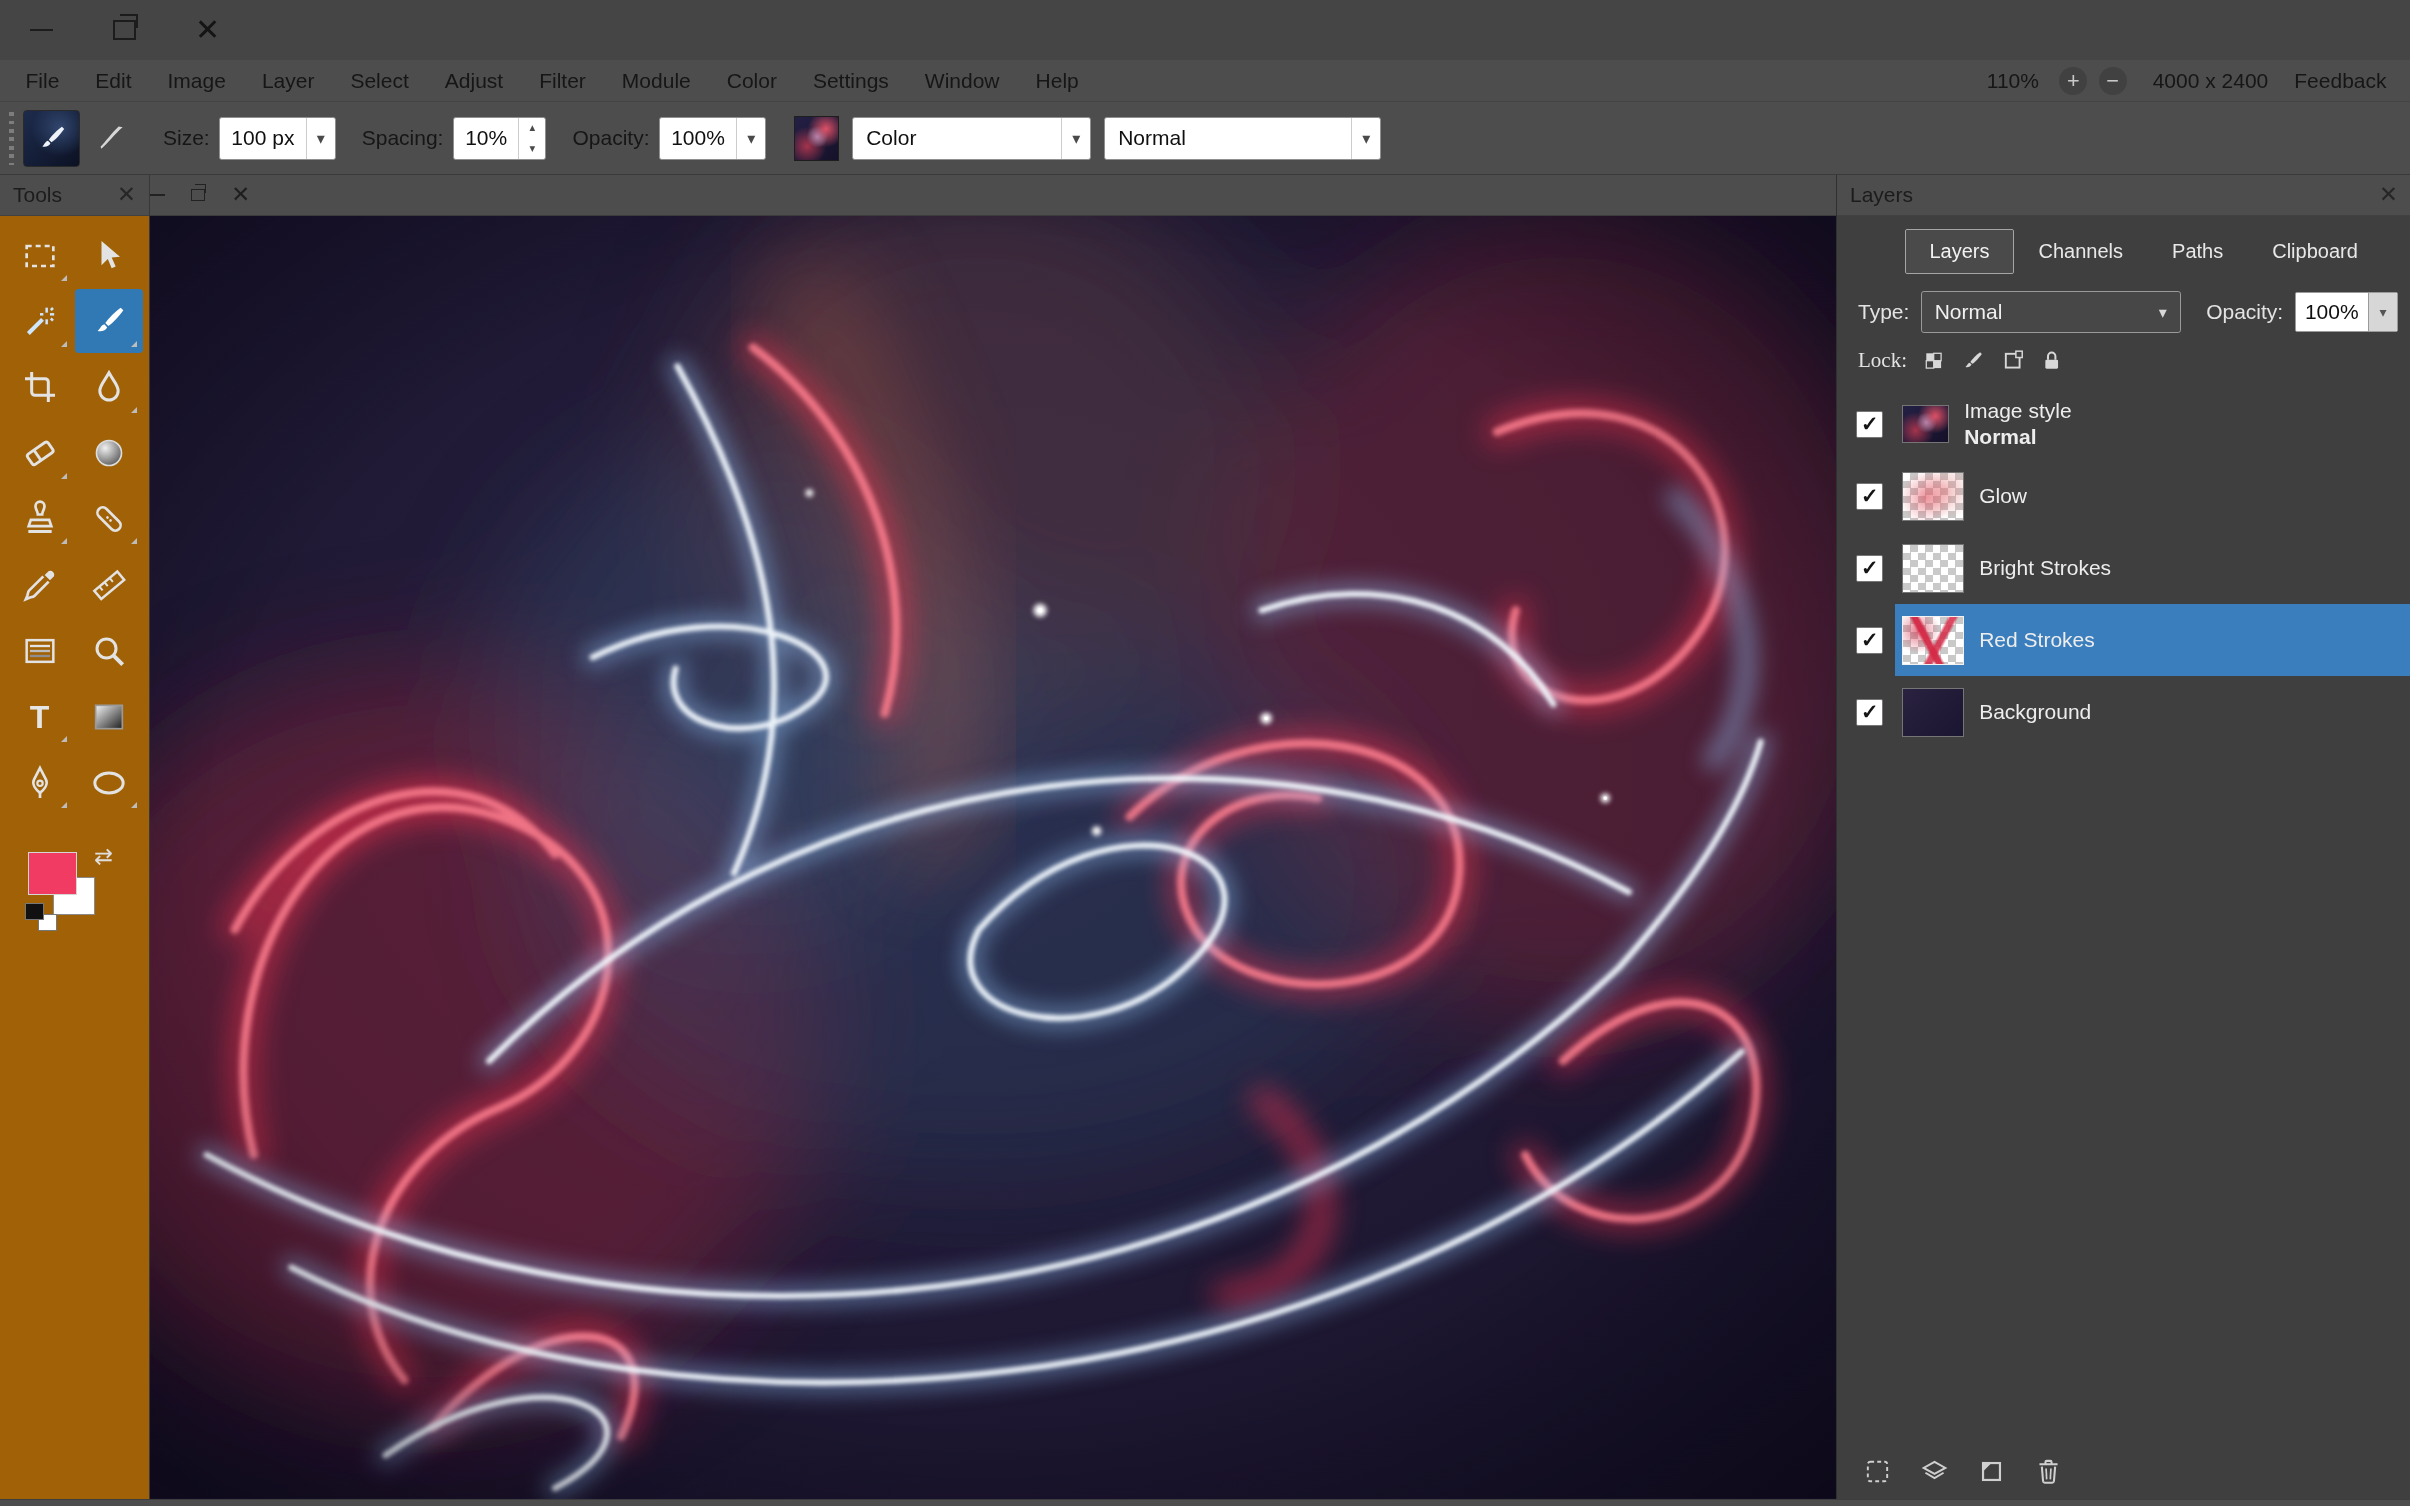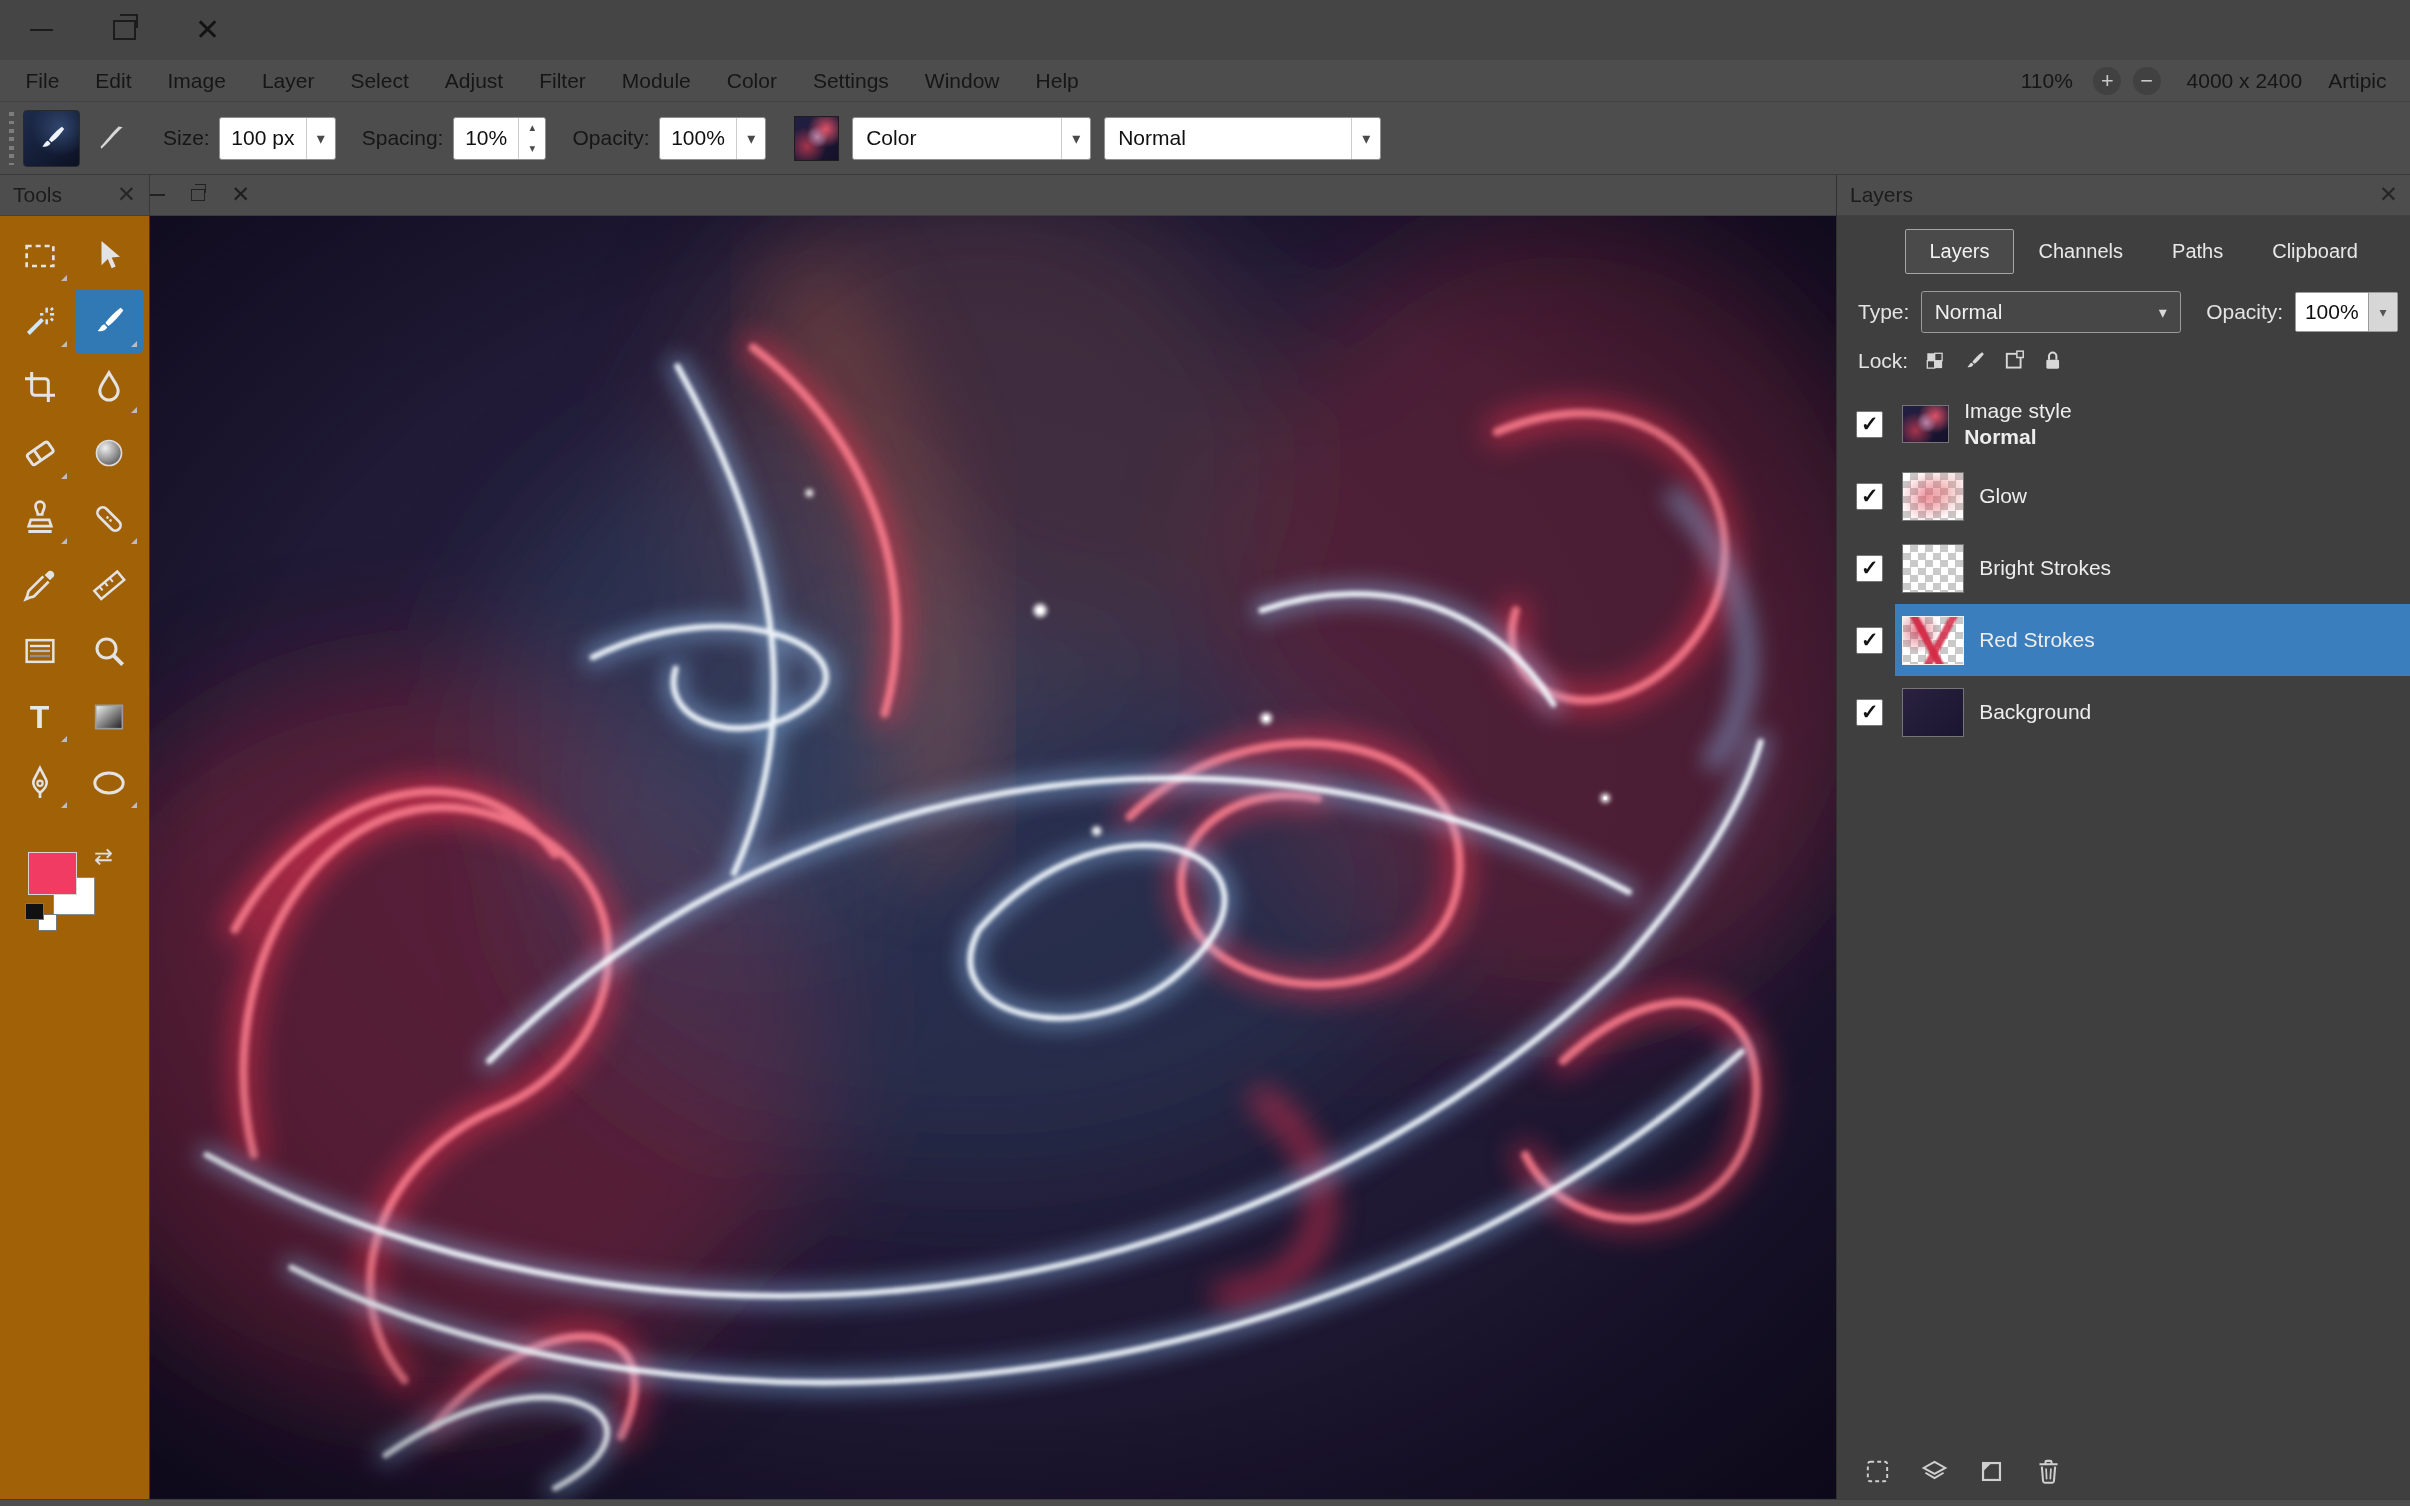--- a/index.html
+++ b/index.html
@@ -81,21 +81,21 @@
   .layer-tab.active{background:#4a4a4a;border:0.9px solid #a5a5a5;border-radius:1.9px;color:#f2f2f2;}
   .type-row{display:flex;align-items:center;margin:17px 13px 0 21px;}
   .lbl{font-size:21px;color:#e3e3e3;white-space:nowrap;}
   .type-select{margin-left:11.3px;width:258px;height:40px;background:#474747;border:0.9px solid #9a9a9a;border-radius:2.8px;display:flex;align-items:stretch;overflow:hidden;}
   .type-select .val{flex:1;display:flex;align-items:center;padding-left:13px;font-size:21px;color:#f0f0f0;}
   .type-select .dd{width:34px;display:flex;align-items:center;justify-content:center;color:#d8d8d8;font-size:16px;}
   .opacity-wrap{margin-left:auto;display:flex;align-items:center;}
   .op-field{margin-left:11.3px;height:38px;background:#fff;border:0.9px solid #9a9a9a;border-radius:1.9px;display:flex;align-items:stretch;overflow:hidden;}
   .op-field .val{display:flex;align-items:center;padding:0 9.4px;font-size:21px;color:#101010;}
   .op-dd{width:28px;background:#d7d7d7;border-left:0.9px solid #9a9a9a;display:flex;align-items:center;justify-content:center;color:#555;font-size:14px;}
-  .lock-row{display:flex;align-items:center;margin:15px 13px 3.8px 21px;gap:14px;}
+  .lock-row{display:flex;align-items:center;margin:15px 13px 3.8px 21px;gap:14px;font-family:Liberation Serif, serif;}
   .lock-row svg{width:25.4px;height:25.4px;display:block;}
   .layer-list{margin-top:11.3px;}
   .layer-row{display:flex;align-items:center;height:72px;padding-left:19px;}
   .layer-check{width:25.4px;height:25.4px;background:#fff;border:0.9px solid #767676;border-radius:1.9px;display:flex;align-items:center;justify-content:center;font-size:21px;font-weight:bold;color:#141414;flex:0 0 auto;}
   .layer-body{flex:1;display:flex;align-items:center;align-self:stretch;margin-left:11.3px;padding-left:7.5px;}
   .layer-row.selected .layer-body{background:#3a7ebd;}
   .layer-thumb{width:62px;height:49px;border:0.9px solid #757575;flex:0 0 auto;box-sizing:border-box;}
   .layer-row.selected .layer-thumb{border:1.9px solid #f2f2f2;}
   .thumb-sm{width:47px;height:38px;}
   .thumb-checker{background:repeating-conic-gradient(#c9c9c9 0% 25%,#ffffff 0% 50%) 0 0/15px 15px;}
@@ -141,21 +141,21 @@
     <span class="menu-item">Settings</span>
     <span class="menu-item">Window</span>
     <span class="menu-item">Help</span>
     <div class="menu-right">
       <span>110%</span>
       <span class="zoom-pair">
         <span class="zoom-circle">+</span>
         <span class="zoom-circle">−</span>
       </span>
       <span>4000 x 2400</span>
-      <span>Artipic</span>
+      <span>Feedback</span>
     </div>
   </div>
 
   <div class="toolbar">
     <div class="grip"></div>
     <div class="brush-preview">
       <svg viewBox="0 0 24 24" width="34" height="34">
           <path d="M19 4 C16 6 11.5 10.5 9.8 13.2 L11.6 15 C14.2 13.5 18.2 9 20.6 5.6 Z" fill="#eef3fa"></path>
           <path d="M9.2 13.9 C7.3 14.3 6.8 16.4 5.2 18 C7.7 18.6 10.2 17.5 10.9 15.7 Z" fill="#eef3fa"></path>
         </svg>

